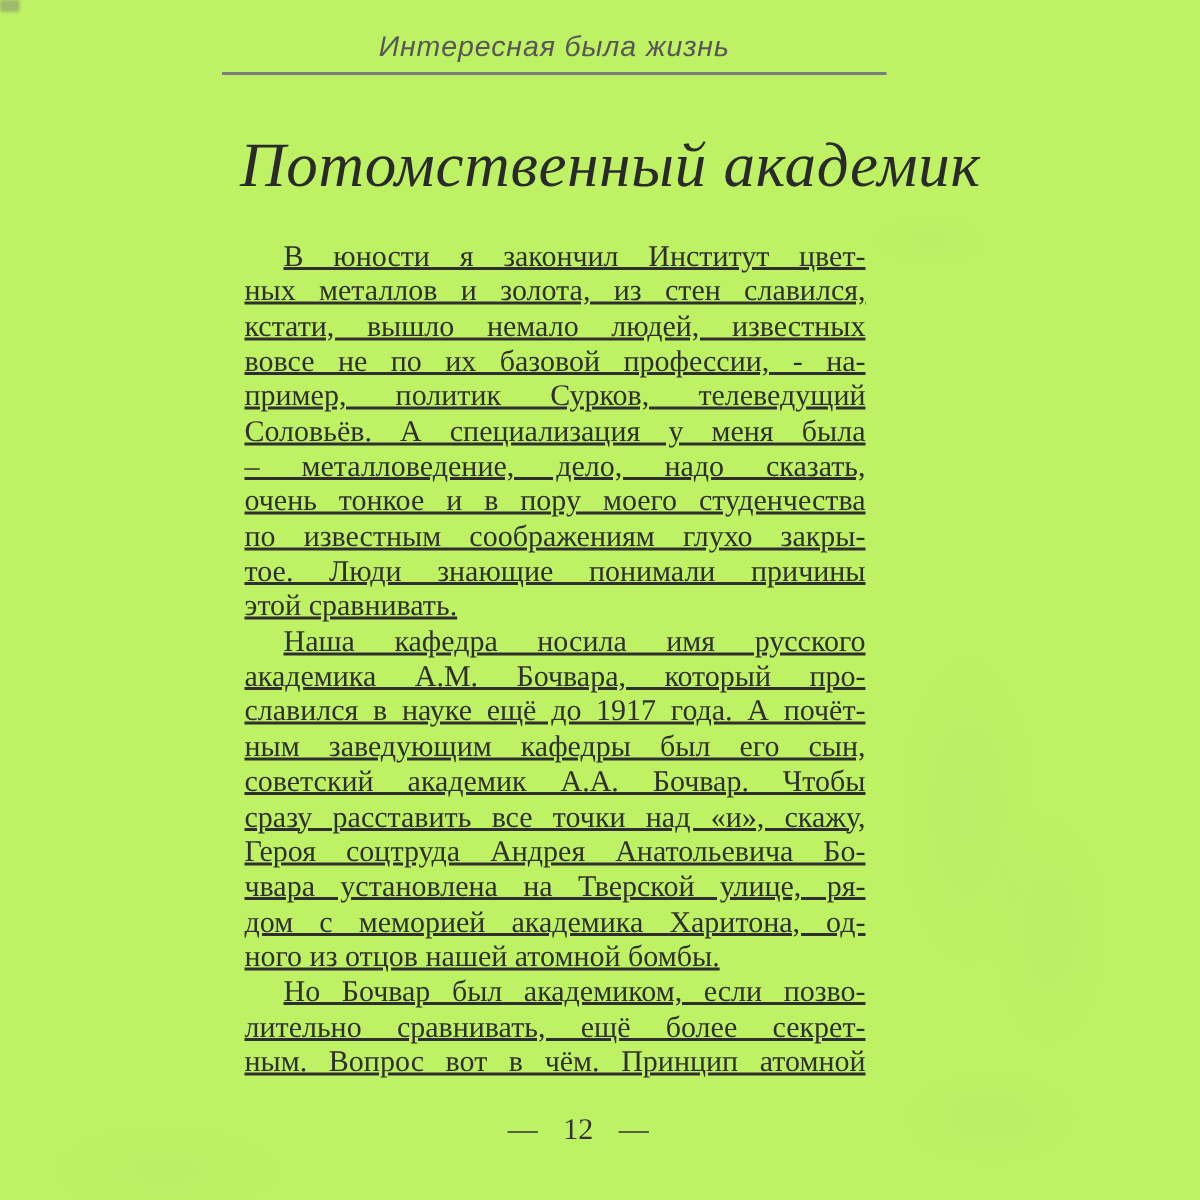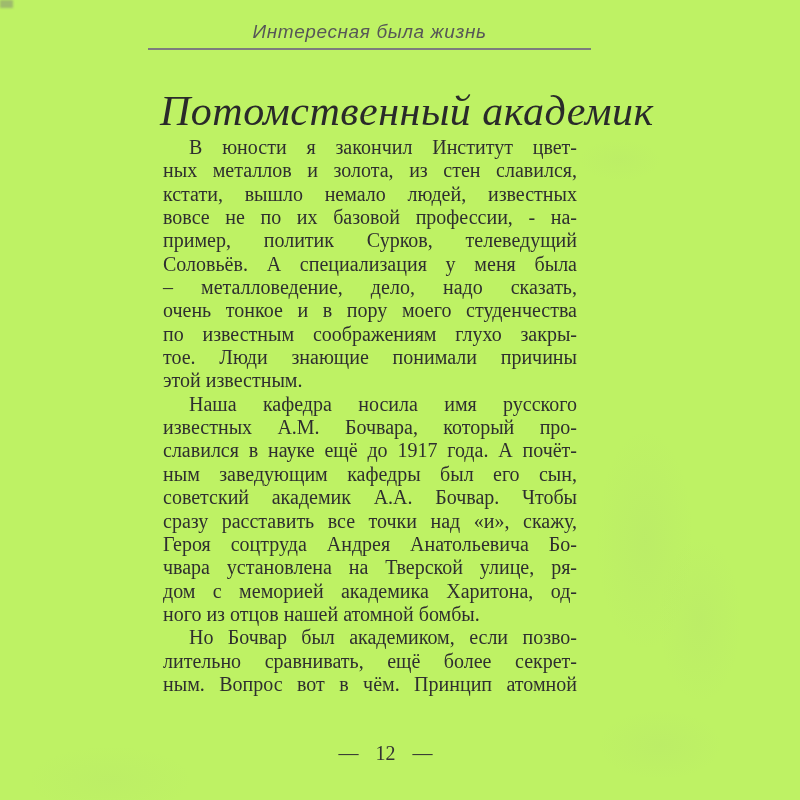--- a/index.html
+++ b/index.html
@@ -68,25 +68,26 @@
     font-weight: normal;
     font-size: 42px;
     line-height: 1.3;
     letter-spacing: 0.5px;
     color: #2a2a2a;
     white-space: nowrap;
   }
   .body-text {
     position: absolute;
     left: 163px;
-    top: 136px;
+    top: 160px;
     width: 414px;
     font-size: 20px;
     line-height: 23.35px;
     color: #2f2f2f;
+    text-decoration: underline;
   }
   .body-text .line {
     text-align: justify;
     text-align-last: justify;
   }
   .body-text .line.first-line {
     text-indent: 26px;
   }
   .body-text .line.short-last {
     text-align-last: left;
@@ -120,25 +121,25 @@
         <div class="line first-line">В юности я закончил Институт цвет-</div>
         <div class="line">ных металлов и золота, из стен славился,</div>
         <div class="line">кстати, вышло немало людей, известных</div>
         <div class="line">вовсе не по их базовой профессии, - на-</div>
         <div class="line">пример, политик Сурков, телеведущий</div>
         <div class="line">Соловьёв. А специализация у меня была</div>
         <div class="line">– металловедение, дело, надо сказать,</div>
         <div class="line">очень тонкое и в пору моего студенчества</div>
         <div class="line">по известным соображениям глухо закры-</div>
         <div class="line">тое. Люди знающие понимали причины</div>
-        <div class="line short-last">этой известным.</div>
+        <div class="line short-last">этой сравнивать.</div>
       </div>
       <div class="para">
         <div class="line first-line">Наша кафедра носила имя русского</div>
-        <div class="line">известных А.М. Бочвара, который про-</div>
+        <div class="line">академика А.М. Бочвара, который про-</div>
         <div class="line">славился в науке ещё до 1917 года. А почёт-</div>
         <div class="line">ным заведующим кафедры был его сын,</div>
         <div class="line">советский академик А.А. Бочвар. Чтобы</div>
         <div class="line">сразу расставить все точки над «и», скажу,</div>
         <div class="line">Героя соцтруда Андрея Анатольевича Бо-</div>
         <div class="line">чвара установлена на Тверской улице, ря-</div>
         <div class="line">дом с меморией академика Харитона, од-</div>
         <div class="line short-last">ного из отцов нашей атомной бомбы.</div>
       </div>
       <div class="para">

